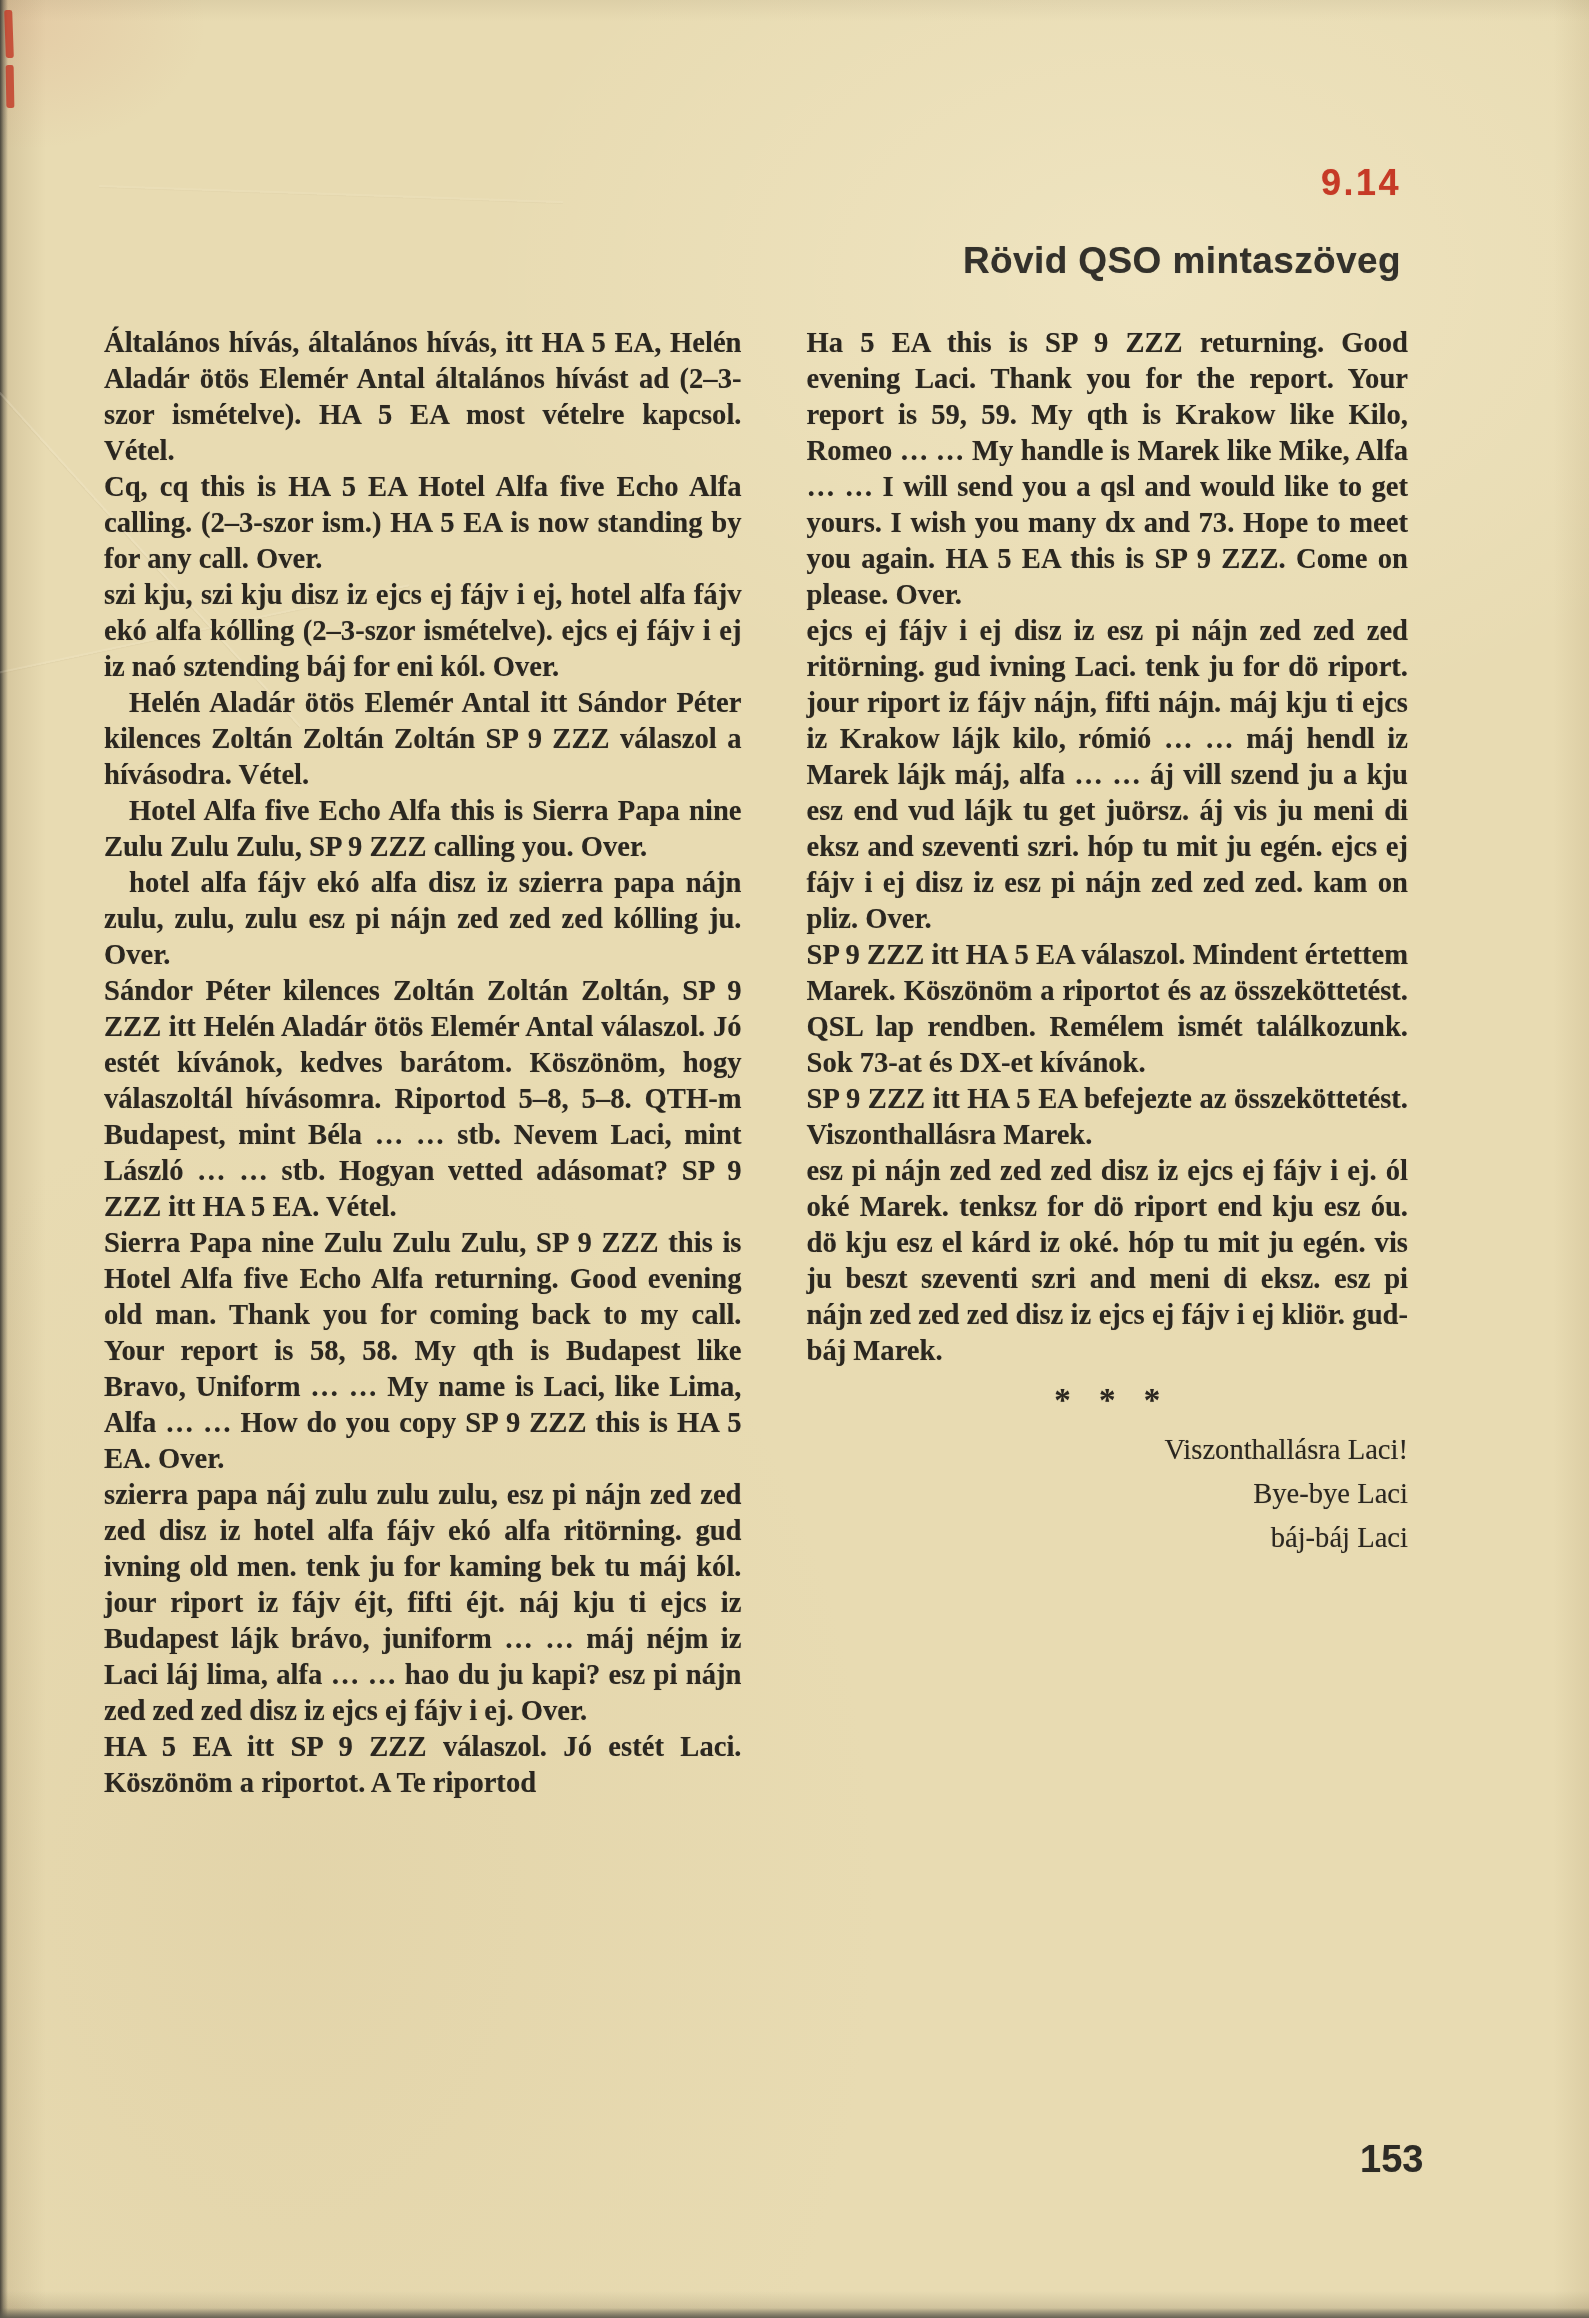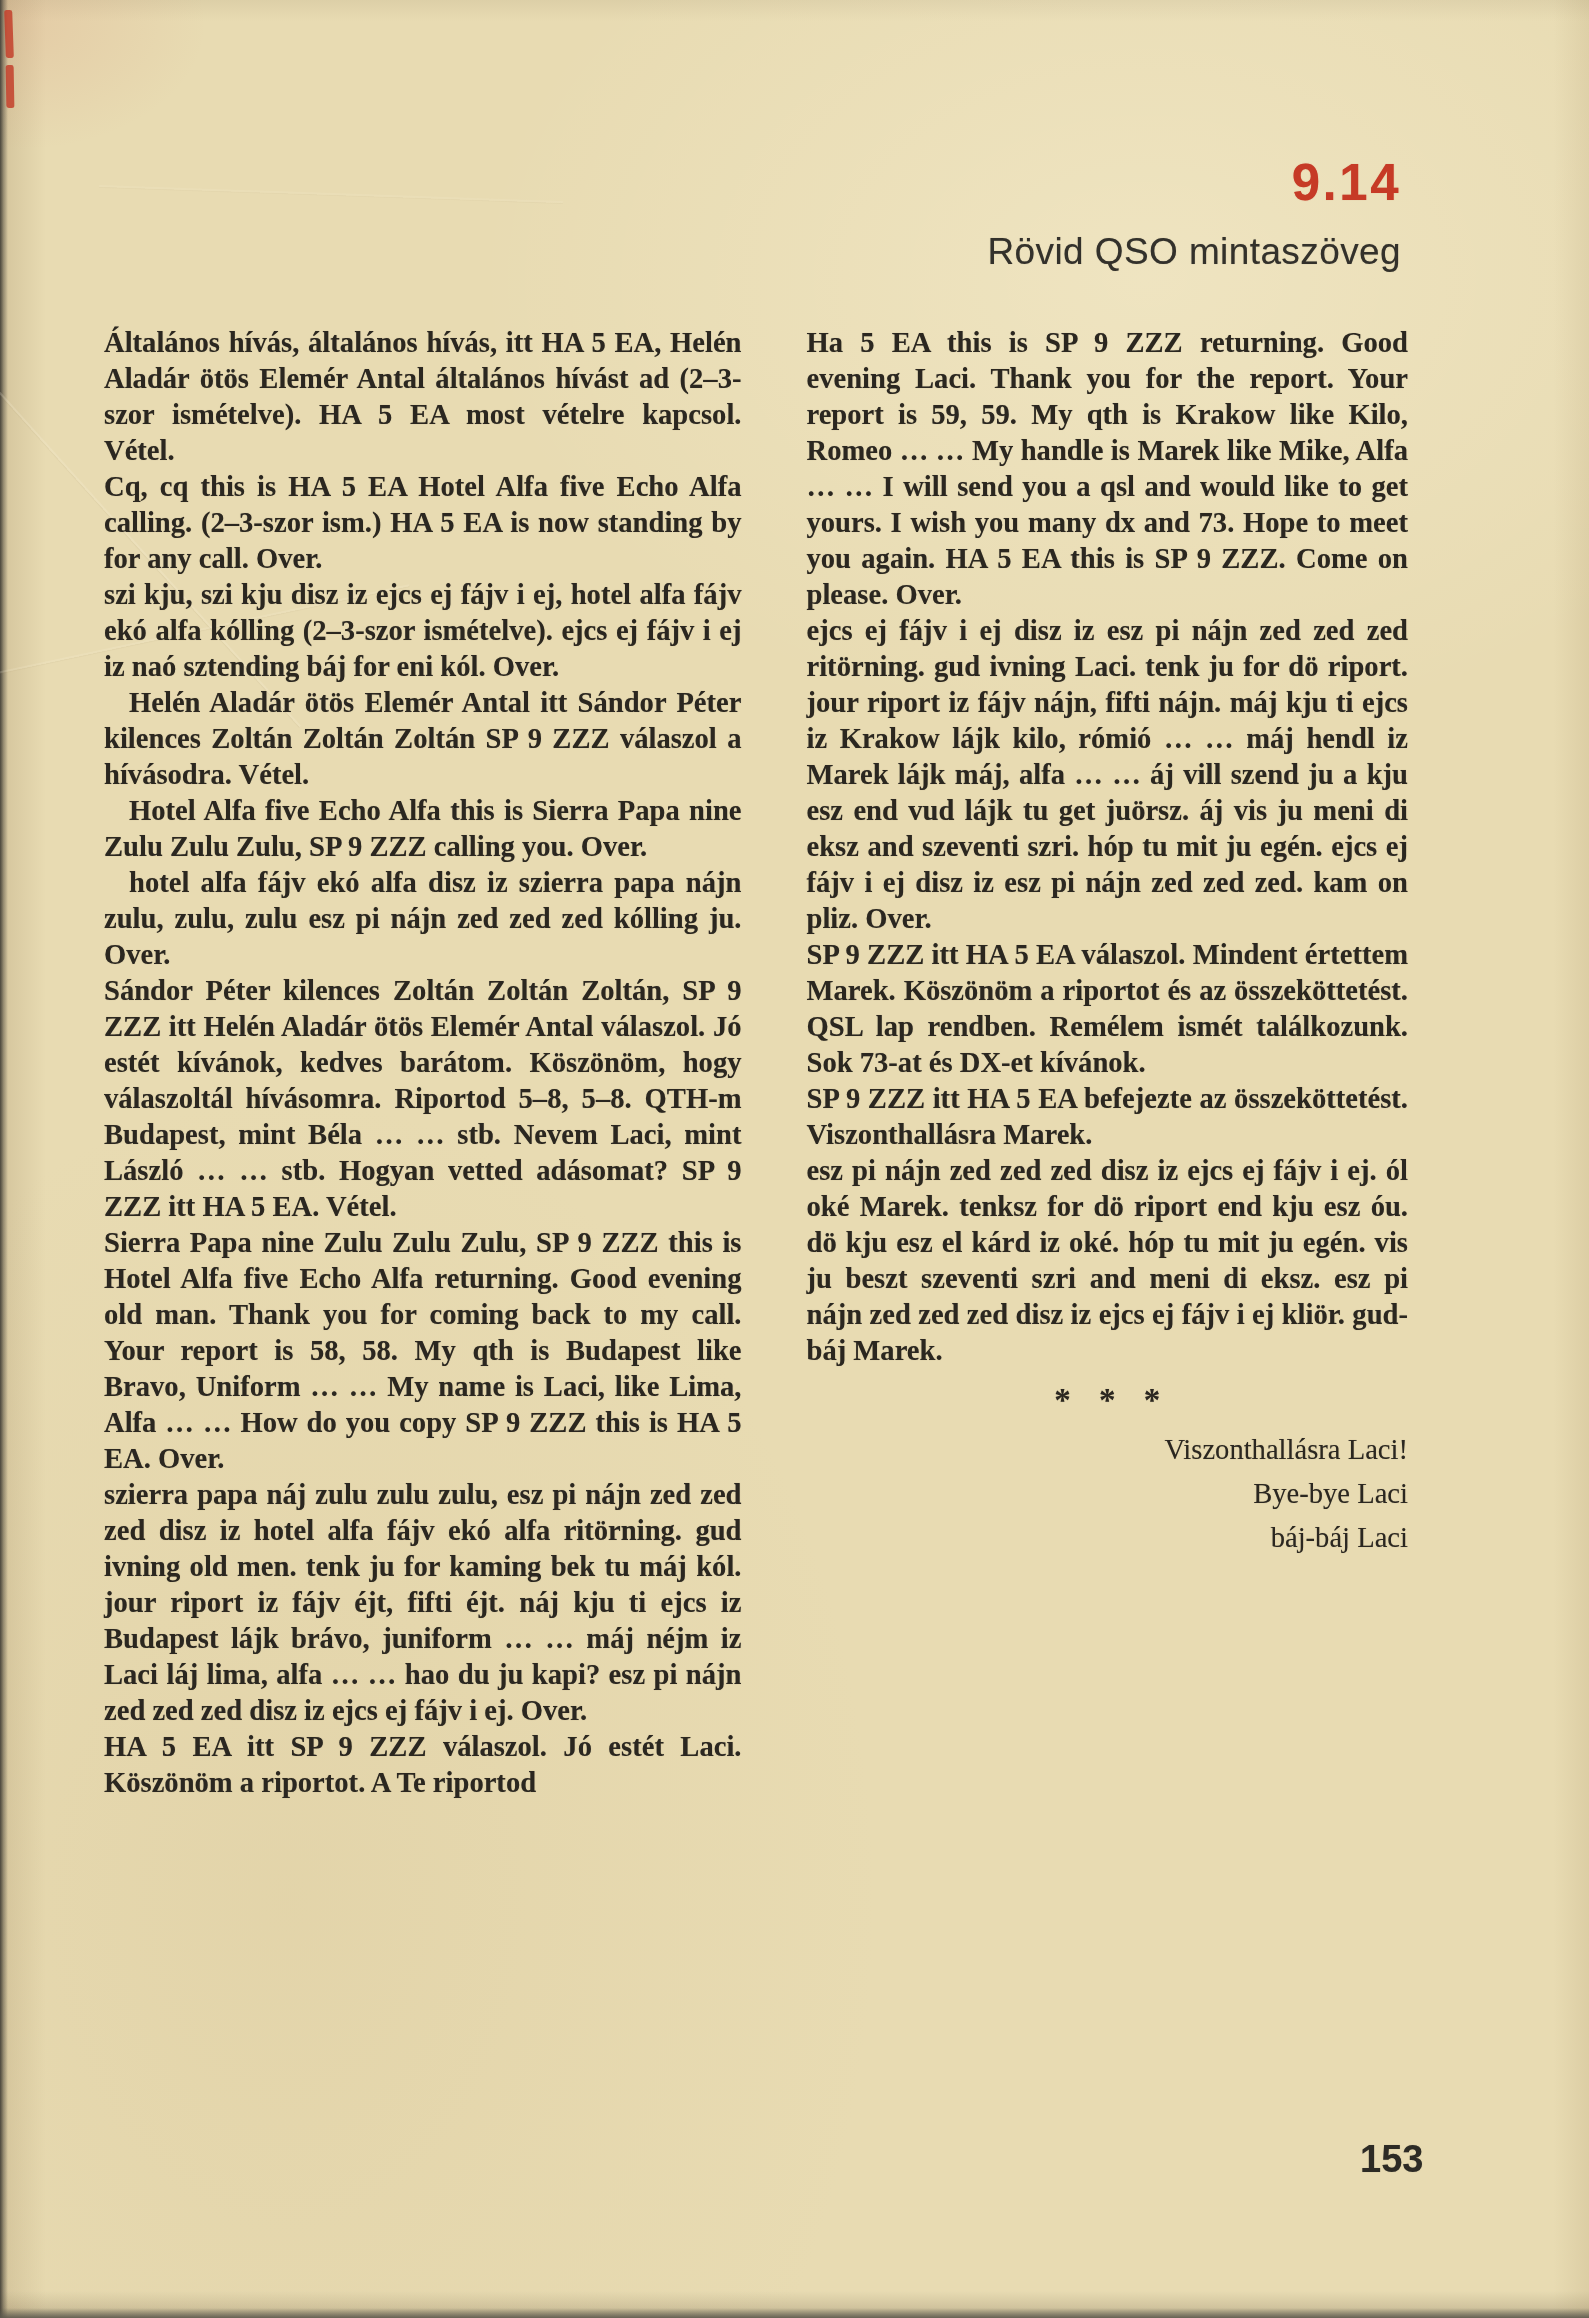--- a/index.html
+++ b/index.html
@@ -25,25 +25,25 @@
   .red-mark.m2{left:5.8px;top:65px;height:43px;transform:rotate(-1deg);}
   .crease{position:absolute;height:1.7px;background:rgba(250,243,220,0.55);
     box-shadow:0 0.8px 0.8px rgba(148,128,88,0.28);pointer-events:none;}
   .crease.c1{left:-76px;top:558px;width:451px;transform:rotate(48deg);opacity:.38;}
   .crease.c2{left:-16.6px;top:629px;width:431px;transform:rotate(-12deg);opacity:.30;}
   .crease.c3{left:99px;top:193px;width:464px;transform:rotate(2deg);opacity:.22;}
 
   .header{position:absolute;top:157px;left:0;width:1401px;text-align:right;}
   .section-number{
     font-family:"Liberation Sans",sans-serif;font-weight:bold;
-    font-size:51px;line-height:51px;letter-spacing:2.5px;color:#c63a26;
+    font-size:36px;line-height:51px;letter-spacing:2.5px;color:#c63a26;
     text-shadow:0 0 0.8px rgba(198,58,38,0.5);
   }
   .page-title{
-    margin-top:25px;font-family:"Liberation Sans",sans-serif;font-weight:normal;
+    margin-top:34px;font-family:"Liberation Sans",sans-serif;font-weight:bold;
     font-size:37px;line-height:38px;color:#33312b;letter-spacing:0.4px;
     text-shadow:0 0 0.8px rgba(51,49,43,0.4);
   }
 
   .columns{position:absolute;left:104px;top:325px;width:1304px;display:flex;gap:65px;}
   .col{text-align:justify;font-size:28.6px;line-height:36px;
     text-shadow:0 0 0.8px rgba(43,39,32,0.35);}
   .col-left{width:638px;}
   .col-right{width:602px;}
   .para{margin:0;font-weight:bold;}

